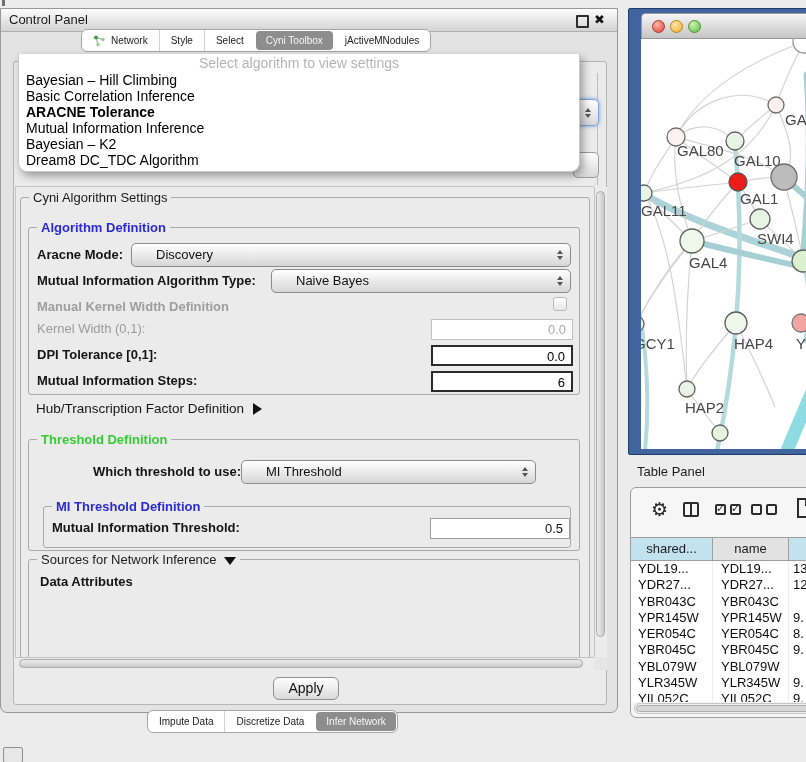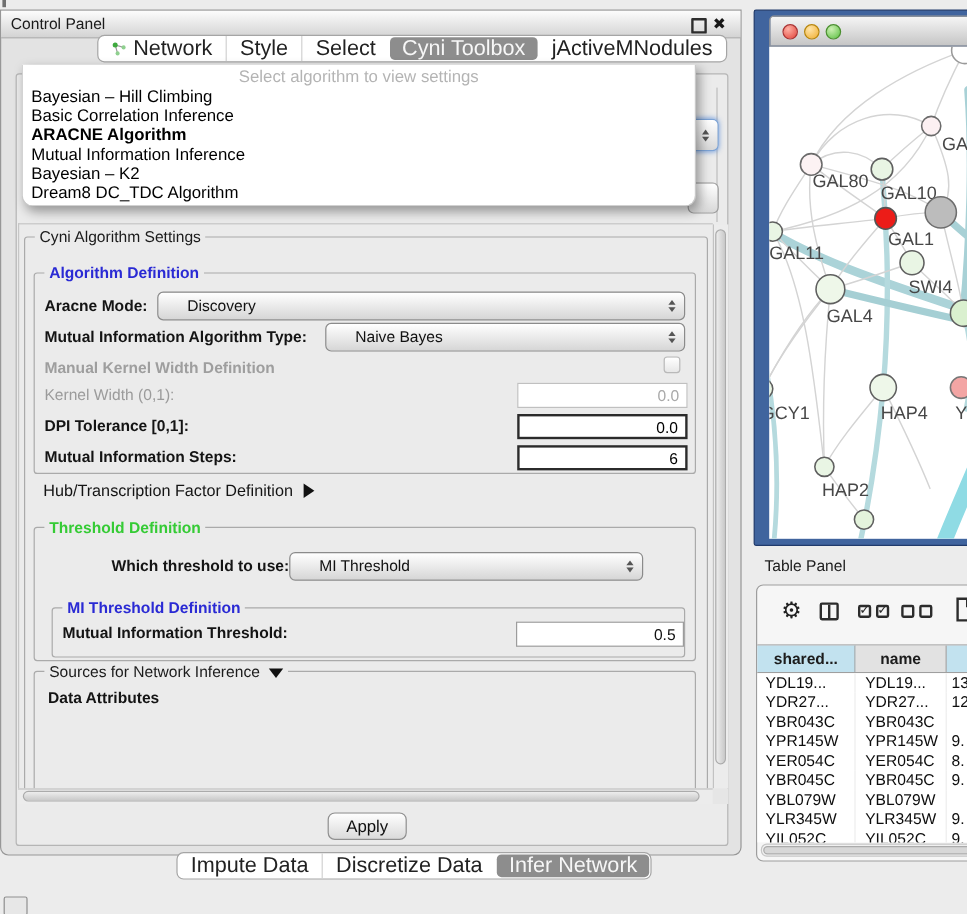--- a/index.html
+++ b/index.html
@@ -13,21 +13,21 @@
   #cp-titlebar{left:0;top:0;width:616px;height:22px;
     background:linear-gradient(#fcfcfc,#d3d3d3);border-bottom:1px solid #aeaeae;}
   #cp-title{left:8px;top:0;line-height:22px;font-size:13px;color:#1a1a1a;}
   #float-icon{left:575px;top:6px;width:9px;height:9px;border:2px solid #2d2d2d;border-radius:1px;}
   #close-icon{left:593px;top:2px;font-size:13px;font-weight:bold;color:#161616;line-height:18px;}
   #top-left-tick{left:2px;top:-8px;width:3px;height:6px;background:#6f6f6f;}
 
   
   .tabstrip{display:inline-flex;align-items:stretch;background:#ffffff;border:1px solid #a5a5a5;
     border-radius:6px;height:23px;box-sizing:border-box;overflow:hidden;}
-  .tab{display:flex;align-items:center;padding:0 11px;font-size:18px;color:#222;white-space:nowrap;}
+  .tab{display:flex;align-items:center;padding:0 11px;font-size:10px;color:#222;white-space:nowrap;}
   .tab:not(.tab-selected)+.tab:not(.tab-selected){border-left:1px solid #d2d2d2;}
   .tab-selected{background:#8d8d8d;color:#f7f7f7;border-radius:4px;margin:1px;padding:0 10px;}
   .net-icon{display:inline-block;margin-right:5px;line-height:0;}
   #top-tabs{left:80px;top:20px;}
   #bottom-tabs{left:146px;top:701px;}
 
   
   #cp-content{left:12px;top:52px;width:594px;height:644px;background:#ebebeb;
     border:1px solid #b5b5b5;border-radius:3px;box-sizing:border-box;}
 
@@ -124,21 +124,21 @@
     border-radius:2px;box-sizing:border-box;}
   #col-icon::after{content:"";position:absolute;left:5px;top:0;width:2px;height:11px;background:#2c2c2c;}
   .cb{position:absolute;width:11px;height:11px;border:2px solid #2c2c2c;border-radius:2px;
     box-sizing:border-box;}
   .cb.checked::after{content:"✓";position:absolute;left:-1px;top:-4px;font-size:11px;
     font-weight:bold;color:#2c2c2c;}
   #page-icon{position:absolute;left:165px;top:9px;line-height:0;}
   #tp-header{position:absolute;left:0;top:49px;width:220px;height:24px;display:flex;
     border-top:1px solid #9f9f9f;border-bottom:1px solid #9f9f9f;box-sizing:border-box;}
   .th{height:100%;line-height:22px;text-align:center;font-size:13px;color:#1c1c1c;
-    border-right:1px solid #9f9f9f;box-sizing:border-box;background:#e2e2e2;font-weight:bold;}
+    border-right:1px solid #9f9f9f;box-sizing:border-box;background:#e2e2e2;}
   .th.hl{background:#c2e2ef;}
   .th.c0{width:82px;}.th.c1{width:76px;}.th.c2{width:62px;}
   #tp-body{position:absolute;left:0;top:73px;width:220px;height:141px;overflow:hidden;background:#fff;}
   .tr{display:flex;height:16.3px;line-height:16.3px;font-size:13px;color:#0d0d0d;}
   .td{box-sizing:border-box;border-right:1px solid #ededed;overflow:hidden;white-space:nowrap;}
   .td.c0{width:82px;padding-left:7px;}
   .td.c1{width:76px;padding-left:8px;}
   .td.c2{width:62px;padding-left:4px;}
   #tp-hscroll{position:absolute;left:3px;top:215px;width:178px;height:11px;background:#f0f0f0;
     border:1px solid #c6c6c6;border-radius:5px;box-sizing:border-box;}
@@ -285,21 +285,21 @@
         <span>Infer Network</span>
       </div>
     </div>
 </div>
 
 <div class="abs" id="algo-overlay">
   <div id="dd-placeholder">Select algorithm to view settings</div>
   <div id="dropdown-items">
       <div class="dd-item">Bayesian – Hill Climbing</div>
       <div class="dd-item">Basic Correlation Inference</div>
-      <div class="dd-item dd-selected">ARACNE Algorithm</div>
+      <div class="dd-item dd-selected">ARACNE Tolerance</div>
       <div class="dd-item">Mutual Information Inference</div>
       <div class="dd-item">Bayesian – K2</div>
       <div class="dd-item">Dream8 DC_TDC Algorithm</div>
     </div>
 </div>
 
 <div class="abs" id="net-window">
   <div class="abs" id="net-titlebar">
     <span class="light" id="light-red"></span>
     <span class="light" id="light-yellow"></span>

